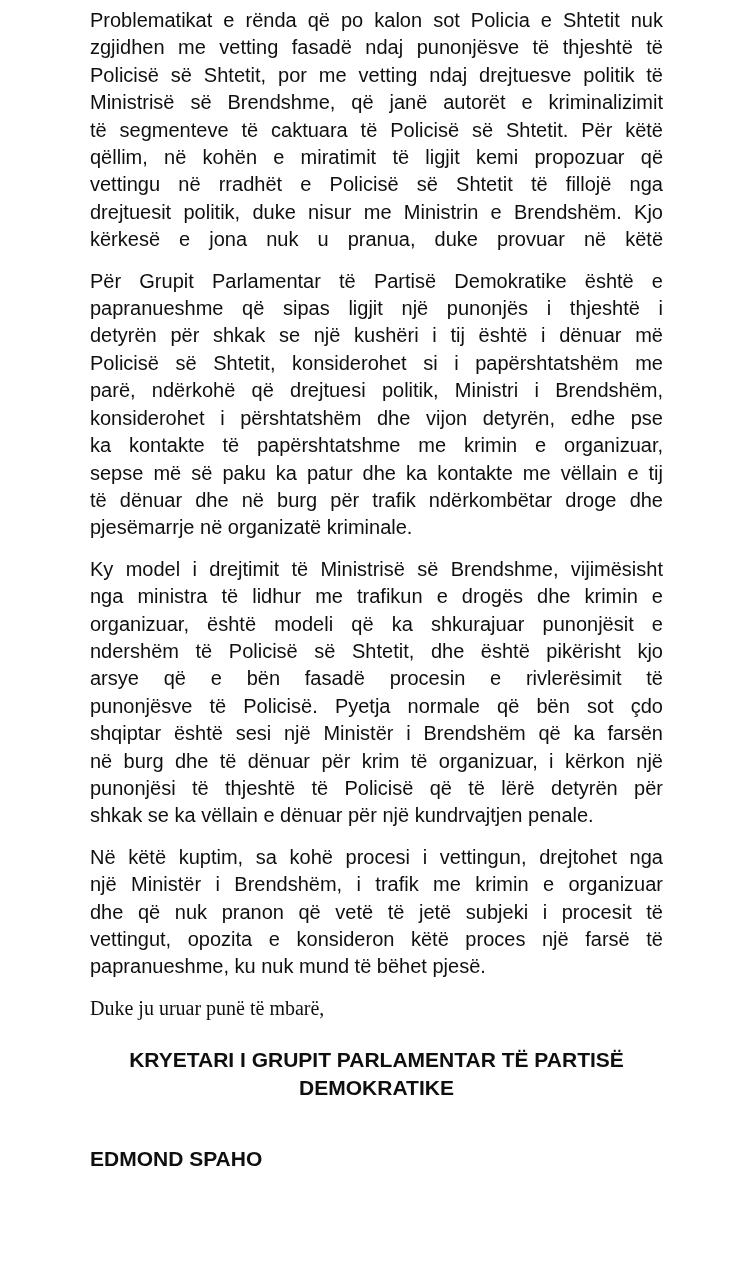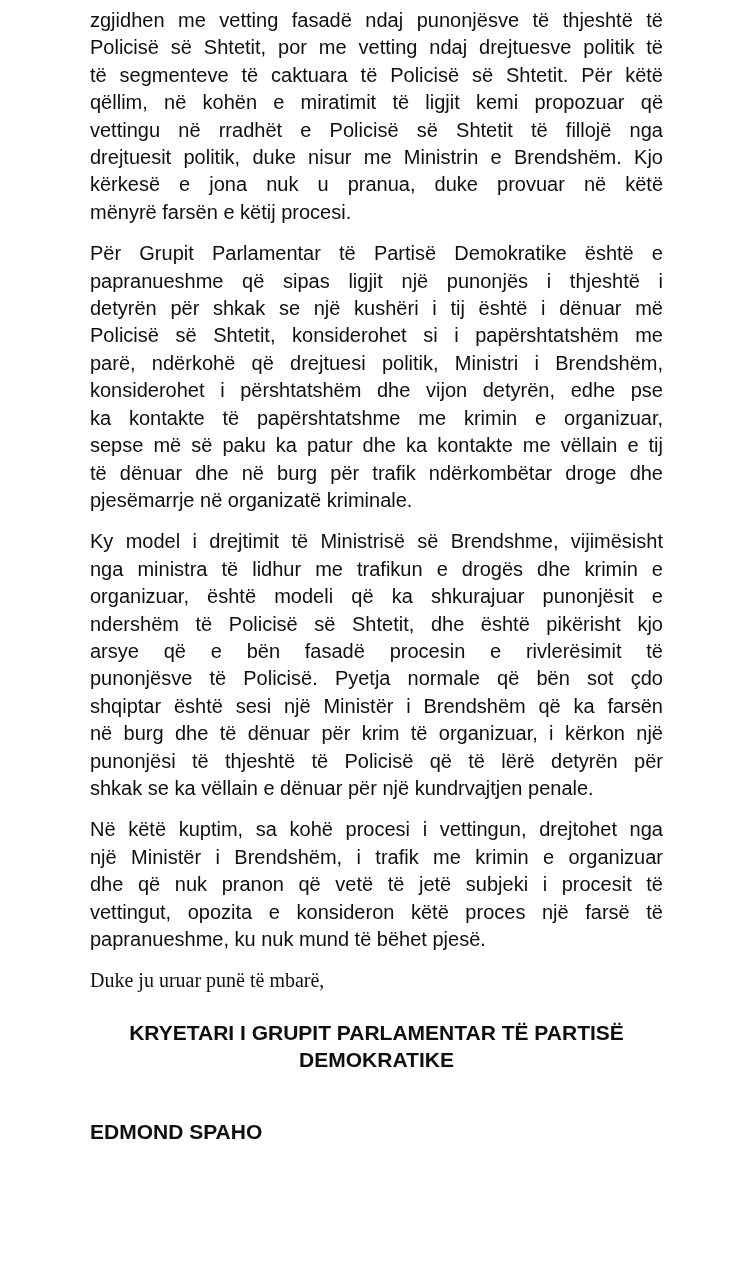--- a/index.html
+++ b/index.html
@@ -58,28 +58,29 @@
     line-height: 27.4px;
     text-align: left;
     margin-top: 44px;
   }
 </style>
 </head>
 <body>
 
 <div class="doc">
   <div class="para">
+      <div class="line">Problematikat e rënda që po kalon sot Policia e Shtetit nuk</div>
       <div class="line">zgjidhen me vetting fasadë ndaj punonjësve të thjeshtë të</div>
       <div class="line">Policisë së Shtetit, por me vetting ndaj drejtuesve politik të</div>
+      <div class="line">Ministrisë së Brendshme, që janë autorët e kriminalizimit</div>
       <div class="line">të segmenteve të caktuara të Policisë së Shtetit. Për këtë</div>
       <div class="line">qëllim, në kohën e miratimit të ligjit kemi propozuar që</div>
       <div class="line">vettingu në rradhët e Policisë së Shtetit të fillojë nga</div>
       <div class="line">drejtuesit politik, duke nisur me Ministrin e Brendshëm. Kjo</div>
       <div class="line">kërkesë e jona nuk u pranua, duke provuar në këtë</div>
-      <div class="line line-last">mënyrë farsën e këtij procesi.</div>
     </div>
 
   <div class="para">
       <div class="line">Për Grupit Parlamentar të Partisë Demokratike është e</div>
       <div class="line">papranueshme që sipas ligjit një punonjës i thjeshtë i</div>
       <div class="line">detyrën për shkak se një kushëri i tij është i dënuar më</div>
       <div class="line">Policisë së Shtetit, konsiderohet si i papërshtatshëm me</div>
       <div class="line">parë, ndërkohë që drejtuesi politik, Ministri i Brendshëm,</div>
       <div class="line">konsiderohet i përshtatshëm dhe vijon detyrën, edhe pse</div>
       <div class="line">ka kontakte të papërshtatshme me krimin e organizuar,</div>

